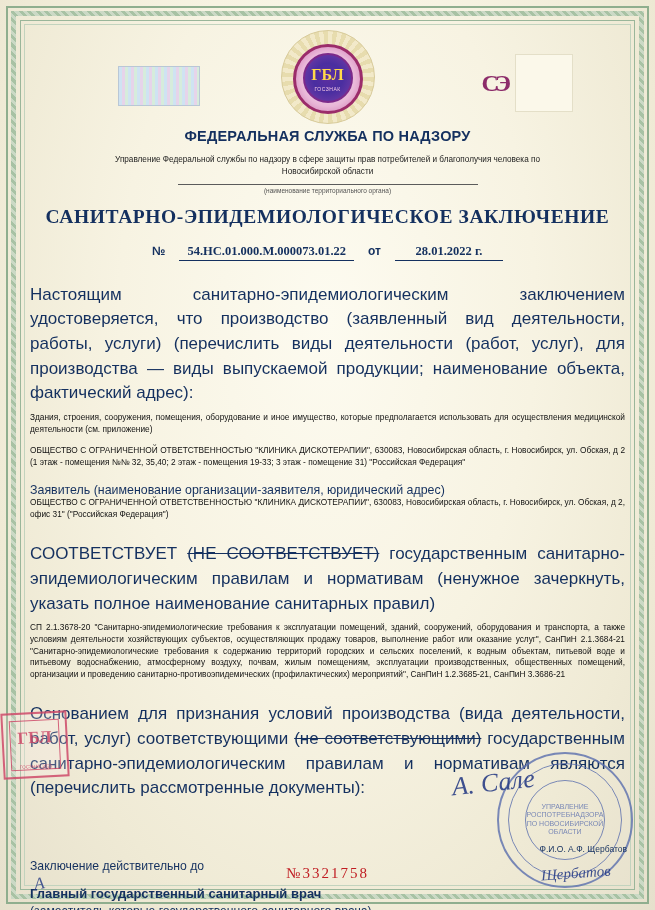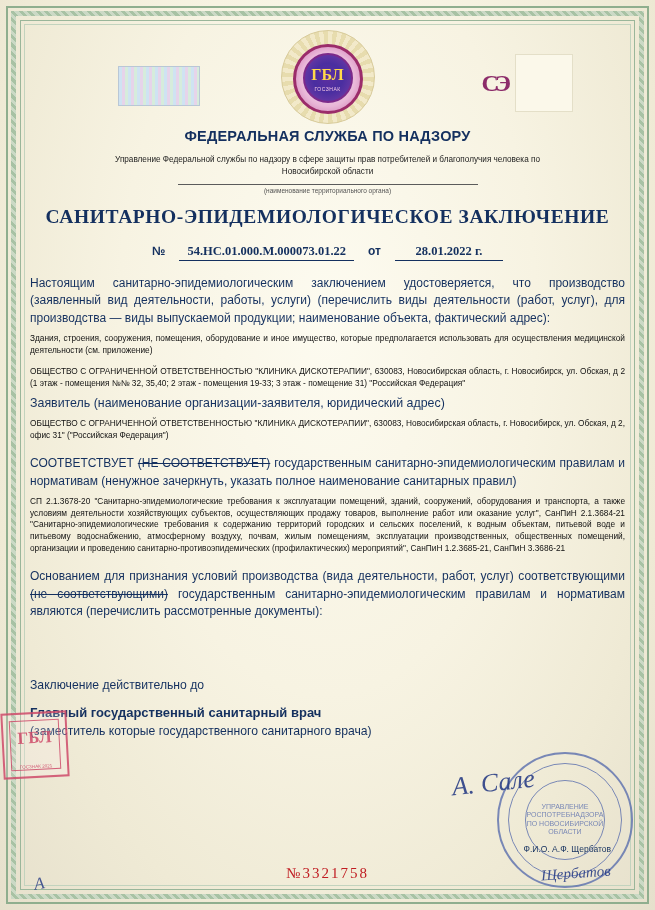--- a/index.html
+++ b/index.html
@@ -120,35 +120,35 @@
   }
   .numrow .lbl{font-size:12px;font-weight:bold;color:#14305f;}
   .numrow .val{
     font-family:"Liberation Serif",serif;font-weight:bold;font-size:12.5px;color:#14305f;
     border-bottom:1px solid #14305f;padding:0 8px 1px;
   }
   .numrow .val.date{min-width:92px;text-align:center;}
 
   
   .para{
-    margin-top:14px;color:#14305f;font-size:12px;line-height:1.45;
+    margin-top:22px;color:#14305f;font-size:17px;line-height:1.45;
     text-align:justify;
   }
   .small{
     font-size:8.3px;color:#111;line-height:1.4;text-align:justify;margin-top:6px;
   }
   .lbl-line{
     font-size:12.4px;color:#14305f;margin-top:2px;
   }
   .strike{text-decoration:line-through;}
 
   
   .applicant-wrap{position:relative;margin-top:10px;height:46px;}
   .applicant-wrap .small{position:absolute;left:0;right:0;top:0;margin:0;}
-  .applicant-wrap .lbl-line{position:absolute;left:0;top:28px;}
+  .applicant-wrap .lbl-line{position:absolute;left:0;top:36px;}
 
   
   .valid{
     margin-top:58px;font-size:12.2px;color:#14305f;
   }
   .doctor{
     margin-top:12px;font-size:13px;color:#14305f;font-weight:bold;line-height:1.4;
   }
   .doctor .sub{font-weight:normal;font-size:12.2px;}
   .serial{
@@ -189,21 +189,21 @@
   }
   .sig2{
     position:absolute;right:44px;bottom:28px;color:#2b3f86;font-size:15px;
     font-family:"Liberation Serif",serif;font-style:italic;transform:rotate(-4deg);opacity:.9;
   }
   .sig3{
     position:absolute;left:34px;bottom:16px;color:#2b3f86;font-size:17px;
     font-family:"Liberation Serif",serif;font-style:italic;transform:rotate(-10deg);opacity:.85;
   }
   .fio{
-    position:absolute;right:44px;bottom:56px;color:#14305f;font-size:8.5px;
+    position:absolute;right:28px;bottom:56px;color:#14305f;font-size:8.5px;
     white-space:nowrap;
   }
 </style>
 </head>
 <body>
 
 <div class="page">
   <div class="frame-outer"></div>
   <div class="frame-mid"></div>
   <div class="frame-inner"></div>

